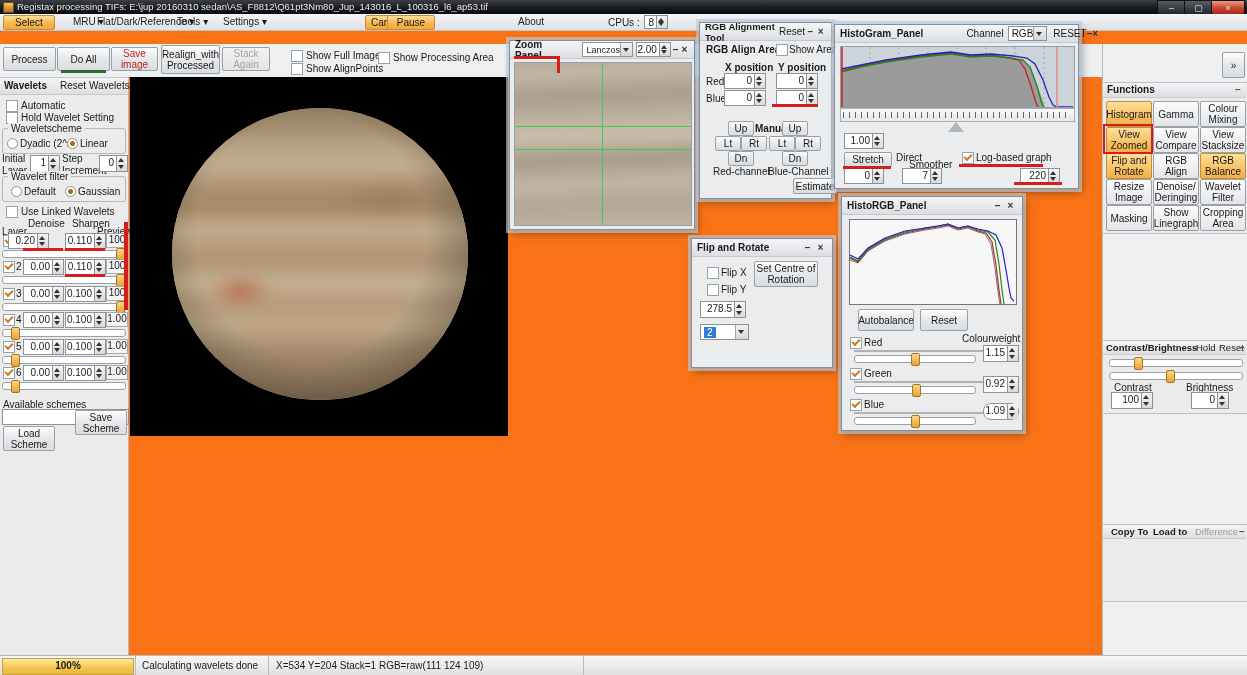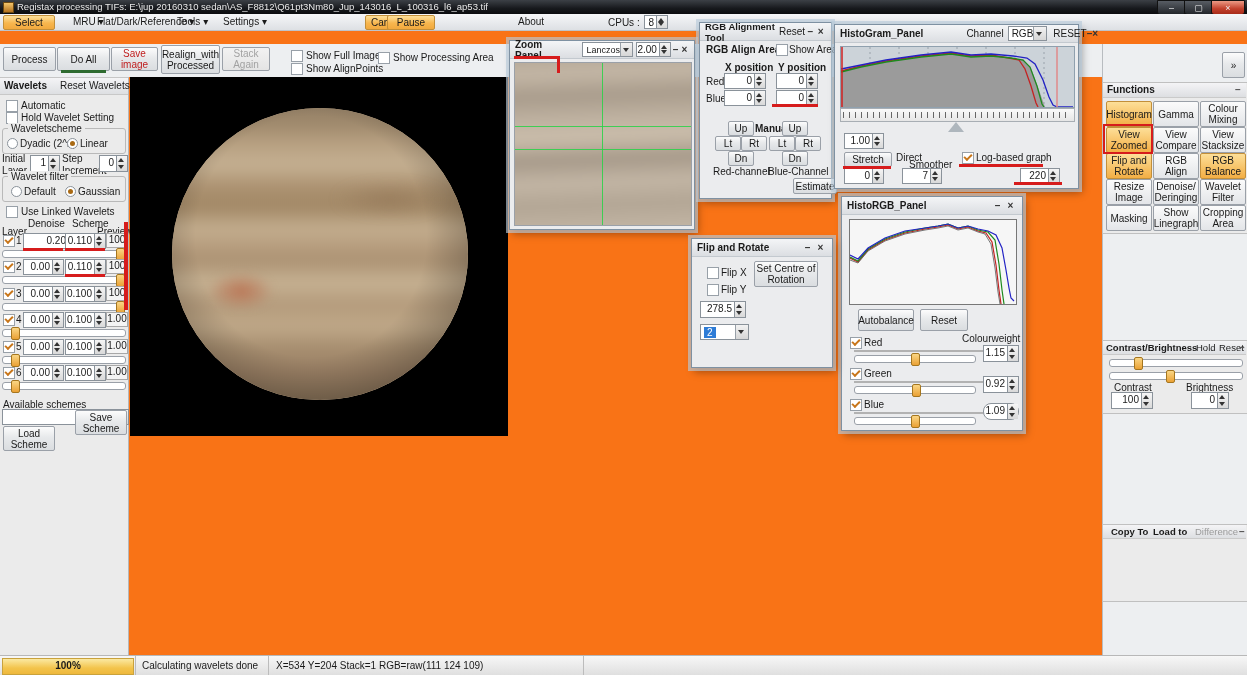--- a/index.html
+++ b/index.html
@@ -156,27 +156,27 @@
       <span class="radio" style="left:8px;top:9px;"></span>
       <span class="lbl" style="left:21px;top:9px;">Default</span>
       <span class="radio on" style="left:62px;top:9px;"></span>
       <span class="lbl" style="left:75px;top:9px;">Gaussian</span>
     </div>
 
     <span class="cb" style="left:6px;top:128px;"></span>
     <span class="lbl" style="left:21px;top:128px;">Use Linked Wavelets</span>
 
     <span class="lbl" style="left:28px;top:140px;">Denoise</span>
-    <span class="lbl" style="left:72px;top:140px;">Scheme</span>
+    <span class="lbl" style="left:72px;top:140px;">Sharpen</span>
     <span class="lbl" style="left:2px;top:148px;">Layer</span>
     <span class="lbl" style="left:97px;top:148px;">Preview</span>
 
     <span class="cb on" style="left:3px;top:157px;"></span>
     <span class="lbl" style="left:16px;top:157px;">1</span>
-    <div class="spinbox" style="left:23px;top:155px;width:39px;height:14px;padding-left:16px;">
+    <div class="spinbox" style="left:8px;top:155px;width:39px;height:14px;">
         <span class="v">0.20</span>
         <span class="spin"></span>
       </div>
     <div class="spinbox" style="left:65px;top:155px;width:39px;height:14px;">
         <span class="v">0.110</span>
         <span class="spin"></span>
       </div>
     <div class="abs" style="left:106px;top:155px;width:20px;height:13px;background:#f4f4f4;border:1px solid #a8a8a8;text-align:center;"><span>100</span></div>
     <div class="slider" style="left:2px;top:172px;width:122px;">
         <span class="thumb" style="left:113px;"></span>

